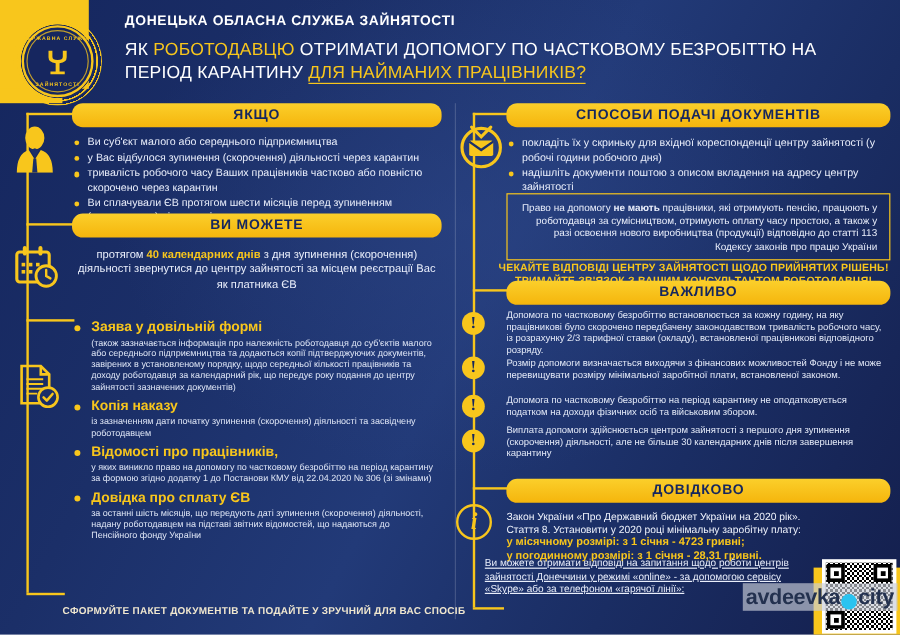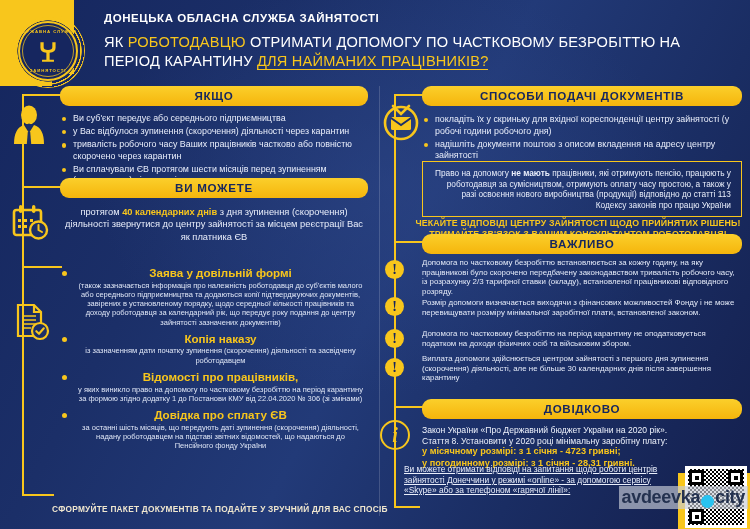--- a/index.html
+++ b/index.html
@@ -233,21 +233,21 @@
 
     <div class="rail" style="left:14px; top:8px; height:400px;"></div>
     <div class="rail-h" style="left:14px; top:8px; width:40px;"></div>
     <div class="rail-h" style="left:14px; top:100px; width:40px;"></div>
     <div class="rail-h" style="left:14px; top:180px; width:40px;"></div>
     <div class="rail-h" style="left:14px; top:408px; width:32px;"></div>
 
     <div class="blk" style="position:absolute; left:52px; top:0px; width:308px;">
       <div class="pill md">ЯКЩО</div>
       <ul class="bullets" style="margin-top:7px; width:305px;">
-        <li>Ви суб'єкт передує або середнього підприємництва</li>
+        <li>Ви суб'єкт малого або середнього підприємництва</li>
         <li>у Вас відбулося зупинення (скорочення) діяльності через карантин</li>
         <li>тривалість робочого часу Ваших працівників частково або повністю скорочено через карантин</li>
         <li>Ви сплачували ЄВ протягом шести місяців перед зупиненням (скороченням) діяльності</li>
       </ul>
     </div>
 
     <svg class="icon" style="left:3px; top:18px; width:36px; height:40px;" viewBox="0 0 36 40">
       <ellipse cx="18" cy="11" rx="8" ry="9.5" fill="#f8c61c"></ellipse>
       <path d="M3 40 Q3 24 13 21 L18 29 L23 21 Q33 24 33 40 Z" fill="#f8c61c"></path>
       <path d="M14.5 21 L18 27.5 L21.5 21 L18 19.5 Z" fill="#1b2f68"></path>
@@ -266,21 +266,21 @@
       <rect x="8" y="15" width="3" height="3" fill="#f8c61c"></rect>
       <rect x="14" y="15" width="3" height="3" fill="#f8c61c"></rect>
       <rect x="20" y="15" width="3" height="3" fill="#f8c61c"></rect>
       <rect x="8" y="21" width="3" height="3" fill="#f8c61c"></rect>
       <rect x="14" y="21" width="3" height="3" fill="#f8c61c"></rect>
       <circle cx="28.5" cy="26" r="8.5" fill="#1b2f68" stroke="#f8c61c" stroke-width="2.4"></circle>
       <path d="M28.5 21 L28.5 26 L32 28" stroke="#f8c61c" stroke-width="2" fill="none" stroke-linecap="round"></path>
     </svg>
 
     <div class="blk" style="position:absolute; left:52px; top:172px; width:308px;">
-      <ul class="bigbullets" style="margin-top:8px; width:305px;text-align:center;">
+      <ul class="bigbullets" style="margin-top:8px; width:305px;">
         <li>
           <div class="bb-title">Заява у довільній формі</div>
           <div class="bb-body">(також зазначається інформація про належність роботодавця до суб'єктів малого або середнього підприємництва та додаються копії підтверджуючих документів, завірених в установленому порядку, щодо середньої кількості працівників та доходу роботодавця за календарний рік, що передує року подання до центру зайнятості зазначених документів)</div>
         </li>
         <li>
           <div class="bb-title">Копія наказу</div>
           <div class="bb-body">із зазначенням дати початку зупинення (скорочення) діяльності та засвідчену роботодавцем</div>
         </li>
         <li>
           <div class="bb-title">Відомості про працівників,</div>

